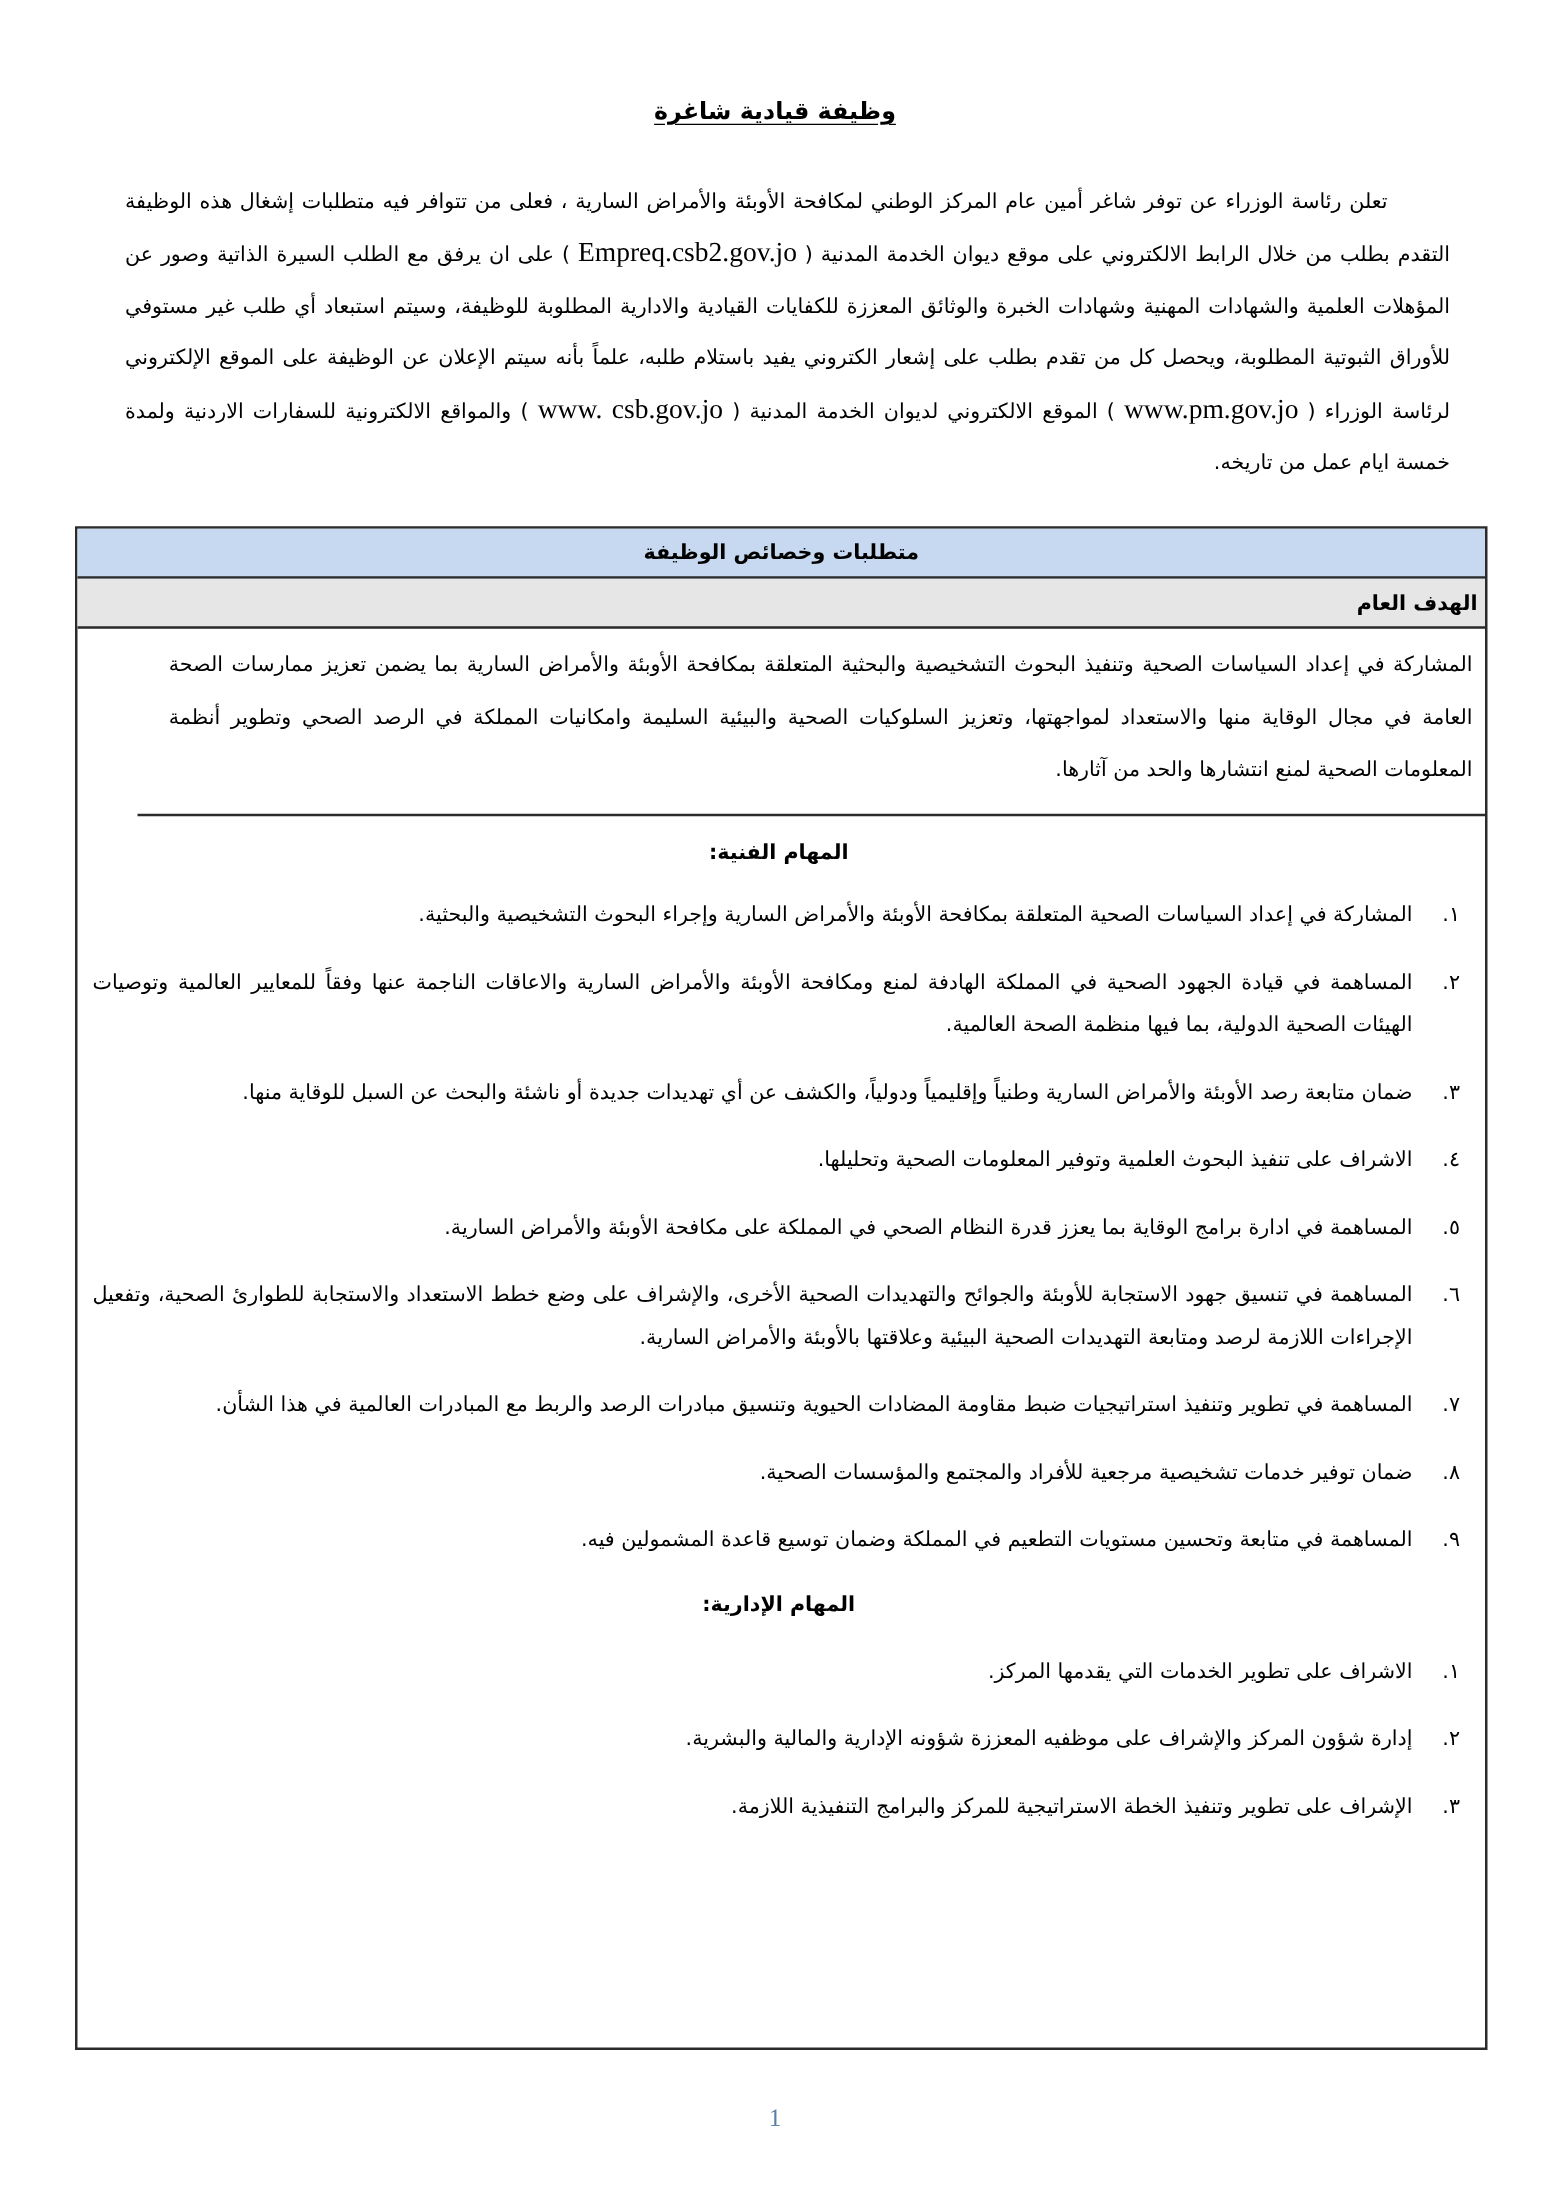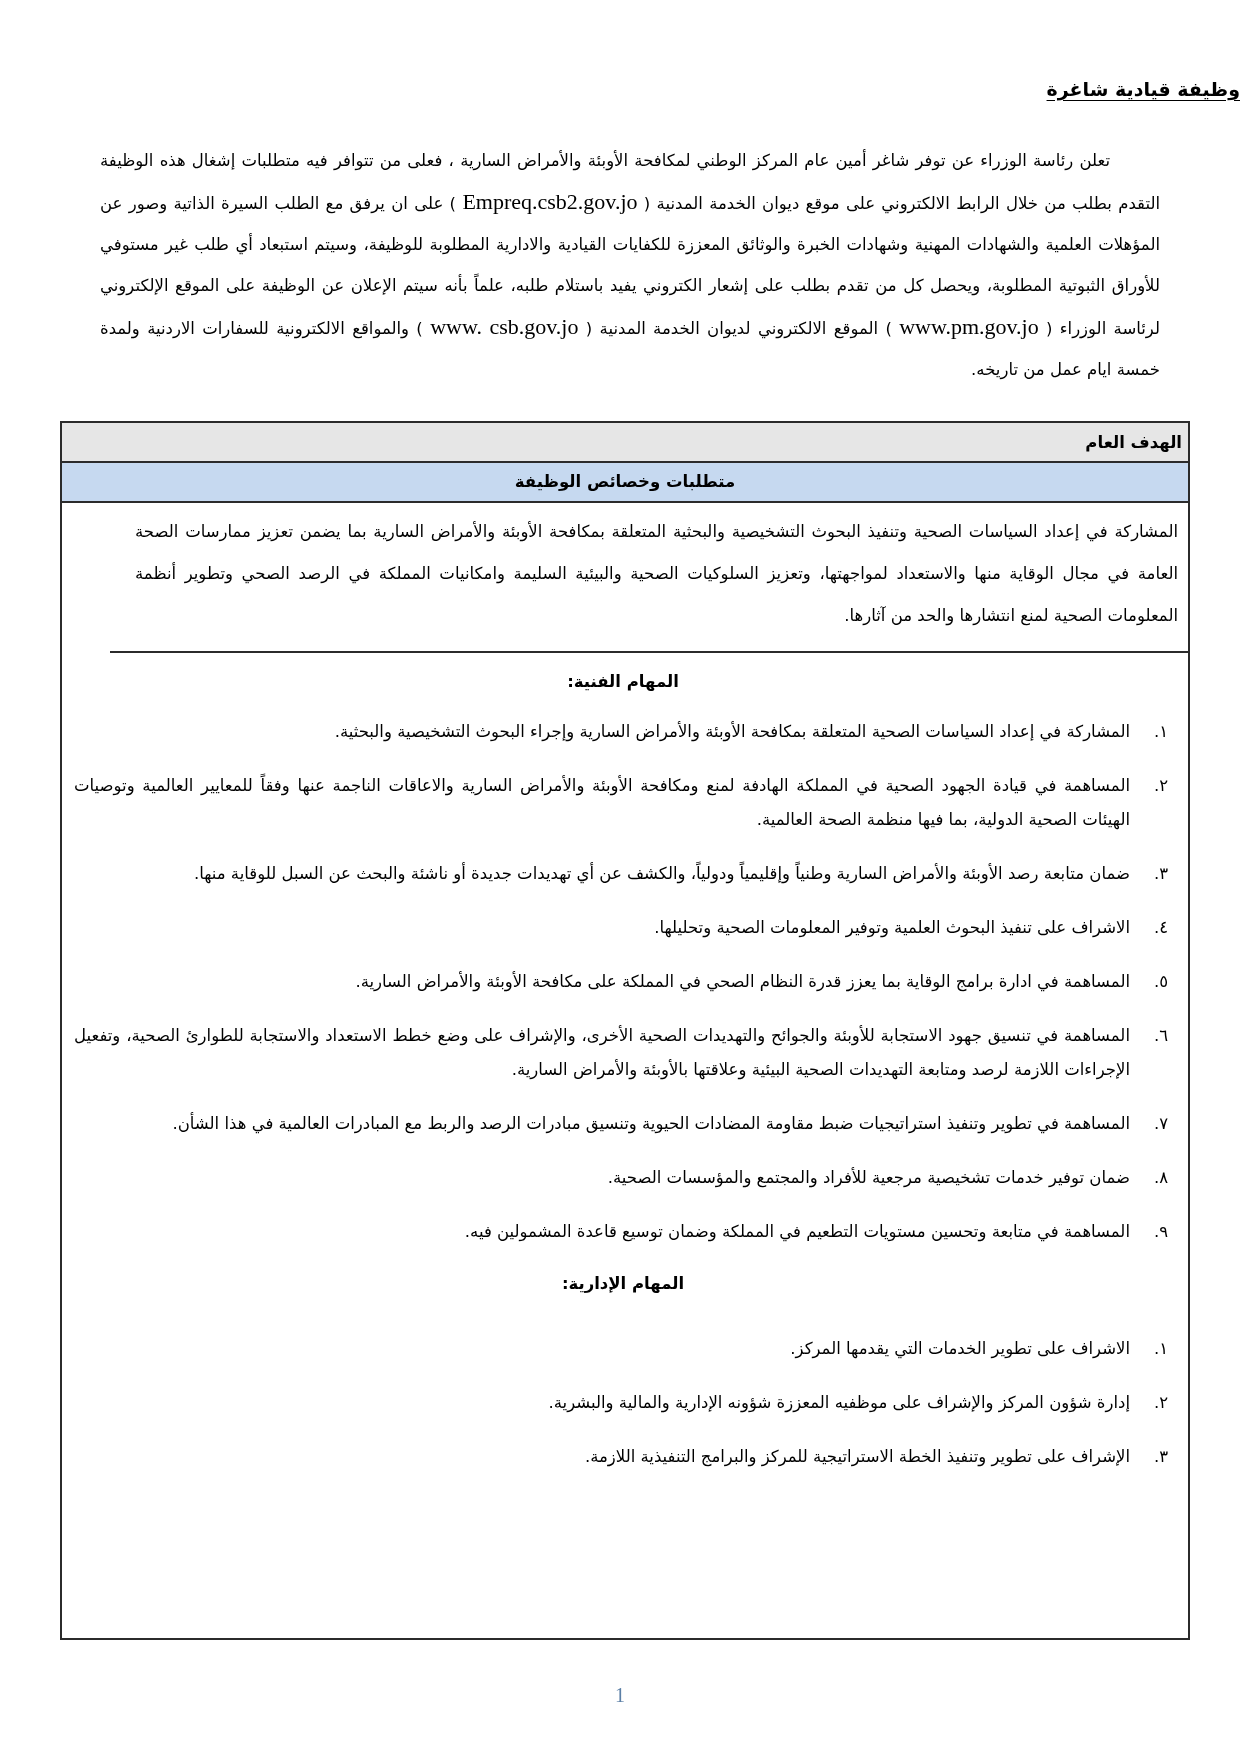--- a/index.html
+++ b/index.html
@@ -17,20 +17,21 @@
     }
     .page {
       position: absolute;
       left: 0; top: 0;
       width: 1240px; height: 1755px;
     }
     .doc-title {
       position: absolute;
       top: 78px;
       left: 0; right: 0;
+      text-align: center;
       font-size: 19px;
       font-weight: bold;
       text-decoration: underline;
       text-underline-offset: 4px;
     }
     .intro {
       position: absolute;
       top: 140px;
       left: 100px;
       width: 1060px;
@@ -90,21 +91,21 @@
       font-size: 16.5px;
     }
     .tasks-heading {
       font-weight: bold;
       font-size: 16.5px;
       padding-right: 6px;
       line-height: 30px;
       margin-bottom: 18px;
       text-align: center;
     }
-    .tasks-heading.admin { margin-top: 4px; margin-bottom: 33px; }
+    .tasks-heading.admin { margin-top: 4px; margin-bottom: 21px; }
     .task {
       display: flex;
       flex-direction: row;
       align-items: flex-start;
       line-height: 34px;
       margin-bottom: 20px;
     }
     .task .num {
       width: 40px;
       flex: 0 0 40px;
@@ -139,22 +140,22 @@
     <span>تعلن رئاسة الوزراء عن توفر شاغر أمين عام المركز الوطني لمكافحة الأوبئة والأمراض السارية ، فعلى من تتوافر فيه متطلبات إشغال هذه الوظيفة التقدم بطلب من خلال الرابط الالكتروني على موقع ديوان الخدمة المدنية (</span>
     <span class="ltr">Empreq.csb2.gov.jo</span>
     <span>) على ان يرفق مع الطلب السيرة الذاتية وصور عن المؤهلات العلمية والشهادات المهنية وشهادات الخبرة والوثائق المعززة للكفايات القيادية والادارية المطلوبة للوظيفة، وسيتم استبعاد أي طلب غير مستوفي للأوراق الثبوتية المطلوبة، ويحصل كل من تقدم بطلب على إشعار الكتروني يفيد باستلام طلبه، علماً بأنه سيتم الإعلان عن الوظيفة على الموقع الإلكتروني لرئاسة الوزراء (</span>
     <span class="ltr">www.pm.gov.jo</span>
     <span>) الموقع الالكتروني لديوان الخدمة المدنية (</span>
     <span class="ltr">www. csb.gov.jo</span>
     <span>) والمواقع الالكترونية للسفارات الاردنية ولمدة خمسة ايام عمل من تاريخه.</span>
   </p>
 
   <div class="table">
+    <div class="row row-head">متطلبات وخصائص الوظيفة</div>
     <div class="row row-sub">الهدف العام</div>
-    <div class="row row-head">متطلبات وخصائص الوظيفة</div>
     <div class="row row-goal">المشاركة في إعداد السياسات الصحية وتنفيذ البحوث التشخيصية والبحثية المتعلقة بمكافحة الأوبئة والأمراض السارية بما يضمن تعزيز ممارسات الصحة العامة في مجال الوقاية منها والاستعداد لمواجهتها، وتعزيز السلوكيات الصحية والبيئية السليمة وامكانيات المملكة في الرصد الصحي وتطوير أنظمة المعلومات الصحية لمنع انتشارها والحد من آثارها.</div>
 
     <div class="tasks">
       <div class="tasks-heading">المهام الفنية:</div>
       <div id="technical-list">
           <div class="task">
             <span class="num">١.</span>
             <span class="txt">المشاركة في إعداد السياسات الصحية المتعلقة بمكافحة الأوبئة والأمراض السارية وإجراء البحوث التشخيصية والبحثية.</span>
           </div>
           <div class="task">

